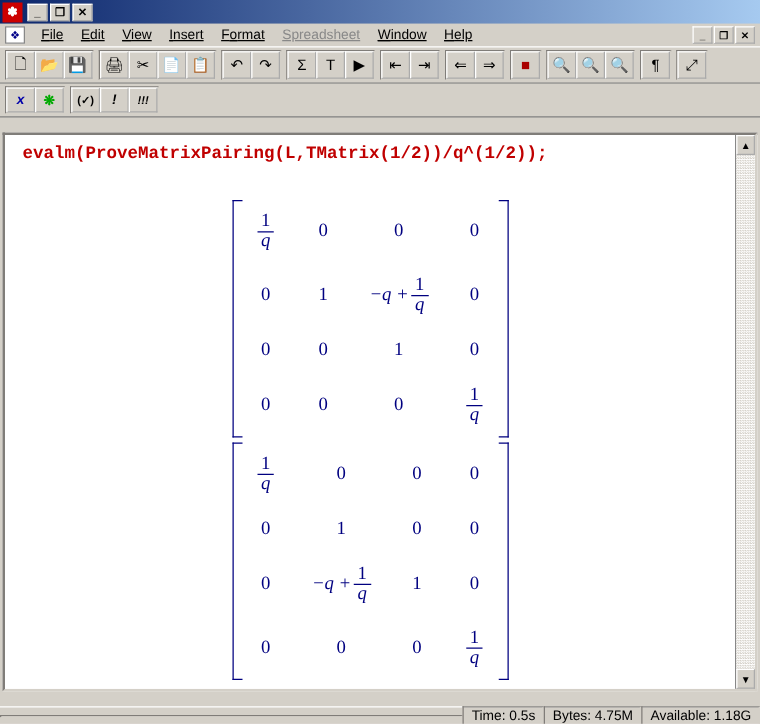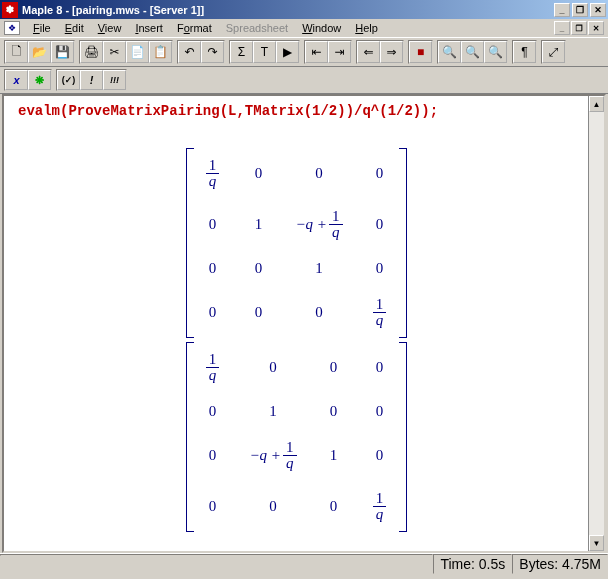--- a/index.html
+++ b/index.html
@@ -6,63 +6,62 @@
   body { font-family: Tahoma, Arial, sans-serif; font-size: 11px; background: #d4d0c8; width: 608px; height: 579px; overflow: hidden; display: flex; flex-direction: column; }
   
   .titlebar { background: linear-gradient(to right, #0a246a, #a6caf0); color: white; height: 19px; display: flex; align-items: center; padding: 0 2px; font-weight: bold; font-size: 11px; }
   .titlebar .icon { width: 16px; height: 16px; background: #c00; margin-right: 4px; display: inline-flex; align-items: center; justify-content: center; font-size: 10px; color: white; }
   .titlebar .title { flex: 1; }
   .titlebar .win-btns { display: flex; gap: 2px; }
   .titlebar .win-btn { width: 16px; height: 14px; background: #d4d0c8; border: 1px outset #fff; color: black; font-size: 9px; display: flex; align-items: center; justify-content: center; font-family: Arial; font-weight: bold; }
 
   .menubar { background: #d4d0c8; display: flex; align-items: center; padding: 1px 4px; font-size: 11px; }
   .menubar .mdi-icon { width: 16px; height: 14px; background: #fff; border: 1px solid #888; margin-right: 6px; display: inline-flex; align-items: center; justify-content: center; font-size: 9px; color: #008; }
-  .menubar .menu-item { padding: 2px 7px; cursor: default; }
+  .menubar .menu-item { padding: 2px 7px; cursor: default; text-decoration: underline; }
   .menubar .menu-item u { text-decoration: underline; }
   .menubar .menu-item.disabled { color: #888; }
   .menubar .spacer { flex: 1; }
   .menubar .mdi-btn { width: 16px; height: 14px; background: #d4d0c8; border: 1px outset #fff; font-size: 8px; display: flex; align-items: center; justify-content: center; margin-left: 1px; font-weight: bold; font-family: Arial; }
 
   .toolbar { background: #d4d0c8; border-top: 1px solid #fff; border-bottom: 1px solid #808080; padding: 2px 4px; display: flex; align-items: center; gap: 0px; }
   .toolbar .tb-btn { width: 23px; height: 22px; border: 1px outset #fff; background: #d4d0c8; display: inline-flex; align-items: center; justify-content: center; font-size: 12px; margin-right: 0px; }
   .toolbar .grp { display: flex; border: 1px inset #d4d0c8; margin-right: 4px; }
   .toolbar2 { background: #d4d0c8; border-bottom: 1px solid #808080; padding: 2px 4px; display: flex; align-items: center; }
   .toolbar2 .tb-btn { width: 23px; height: 20px; border: 1px outset #fff; background: #d4d0c8; display: inline-flex; align-items: center; justify-content: center; font-size: 11px; font-weight: bold; }
 
-  .content-wrap { flex: 1; display: flex; min-height: 0; border: 2px inset #d4d0c8; margin: 0 2px; background: white; }
+  .content-wrap { flex: 1; display: flex; min-height: 0; border: 2px inset #d4d0c8; margin: 12px 2px; background: white; }
   .content { flex: 1; overflow: hidden; background: white; padding: 6px 14px; font-family: "Courier New", monospace; font-size: 14px; }
   .code-line { color: #c00000; font-weight: bold; white-space: pre; font-size: 14px; line-height: 1.3; }
   
   .matrix-wrap { display: flex; justify-content: center; margin-top: 28px; }
   .matrix-stack { display: flex; flex-direction: column; gap: 4px; align-items: center; }
   .matrix { display: flex; align-items: stretch; color: #000080; }
   .bracket { width: 8px; border-top: 1.5px solid #000080; border-bottom: 1.5px solid #000080; }
   .bracket.left { border-left: 1.5px solid #000080; }
   .bracket.right { border-right: 1.5px solid #000080; }
   .mbody { display: grid; grid-template-columns: repeat(4, auto); column-gap: 28px; row-gap: 20px; padding: 10px 10px; font-family: "Times New Roman", serif; font-size: 15px; }
   .cell { text-align: center; min-width: 18px; display: flex; align-items: center; justify-content: center; }
   .frac { display: inline-flex; flex-direction: column; align-items: center; line-height: 1; }
   .frac .num { border-bottom: 1px solid #000080; padding: 0 3px; }
   .frac .den { padding: 0 3px; }
   .expr { display: inline-flex; align-items: center; gap: 2px; white-space: nowrap; }
 
   .vscroll { width: 16px; background: #d4d0c8; display: flex; flex-direction: column; border-left: 1px solid #888; }
   .vscroll .sb-btn { height: 16px; background: #d4d0c8; border: 1px outset #fff; display: flex; align-items: center; justify-content: center; font-size: 8px; }
   .vscroll .sb-track { flex: 1; background: repeating-conic-gradient(#d4d0c8 0% 25%, #fff 0% 50%) 50% / 2px 2px; }
 
-  .statusbar { height: 26px; background: #d4d0c8; border-top: 1px solid #fff; display: flex; align-items: flex-start; font-size: 14px; }
+  .statusbar { height: 14px; background: #d4d0c8; border-top: 1px solid #fff; display: flex; align-items: center; font-size: 11px; }
   .statusbar .spacer { flex: 1; border: 1px inset #d4d0c8; }
   .statusbar .pane { border: 1px inset #d4d0c8; padding: 1px 6px; display: flex; align-items: center; white-space: nowrap; }
 </style>
 </head>
 <body>
 
 <div class="titlebar">
   <span class="icon">✽</span>
-  <span class="title">Maple 8  - [pairing.mws  - [Server 1]]</span>
   <div class="win-btns">
     <div class="win-btn">_</div>
     <div class="win-btn">❐</div>
     <div class="win-btn">✕</div>
   </div>
 </div>
 
 <div class="menubar">
   <span class="mdi-icon">❖</span>
   <span class="menu-item"><u>F</u><span>ile</span></span>
@@ -239,13 +238,14 @@
     <div class="sb-btn">▲</div>
     <div class="sb-track"></div>
     <div class="sb-btn">▼</div>
   </div>
 </div>
 
 <div class="statusbar">
   <div class="spacer"></div>
   <div class="pane">Time:    0.5s</div>
   <div class="pane">Bytes: 4.75M</div>
+  <div class="pane">Available: 1.18G</div>
 </div>
 
 </body></html>

